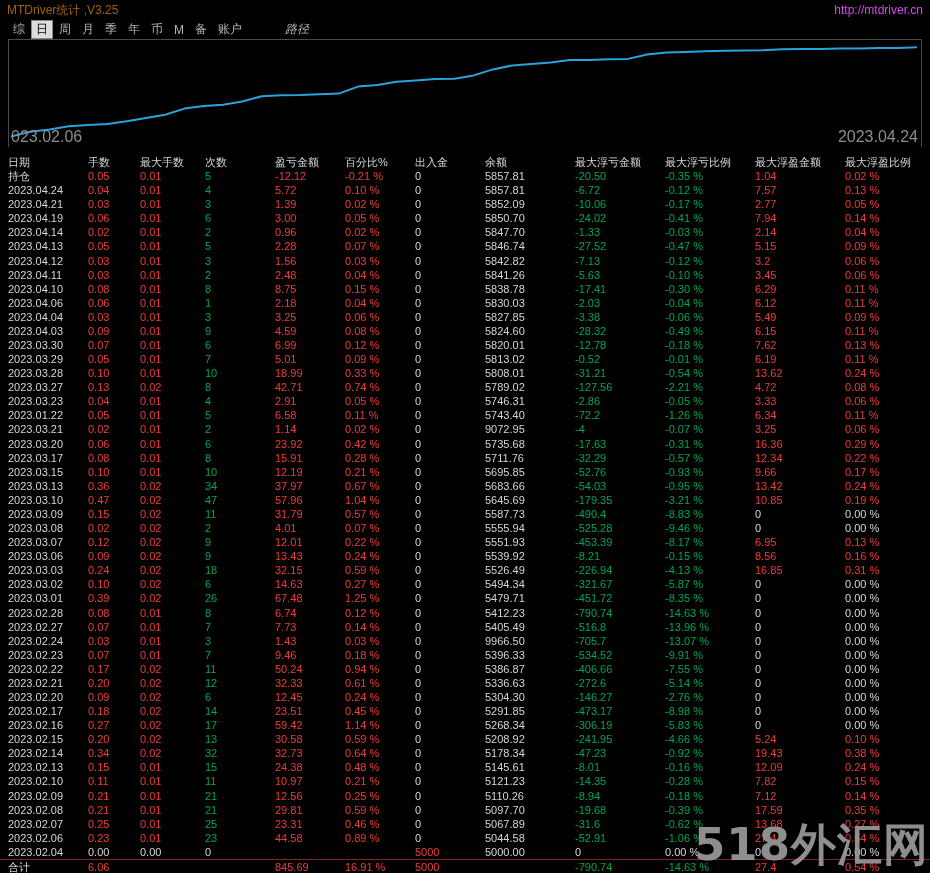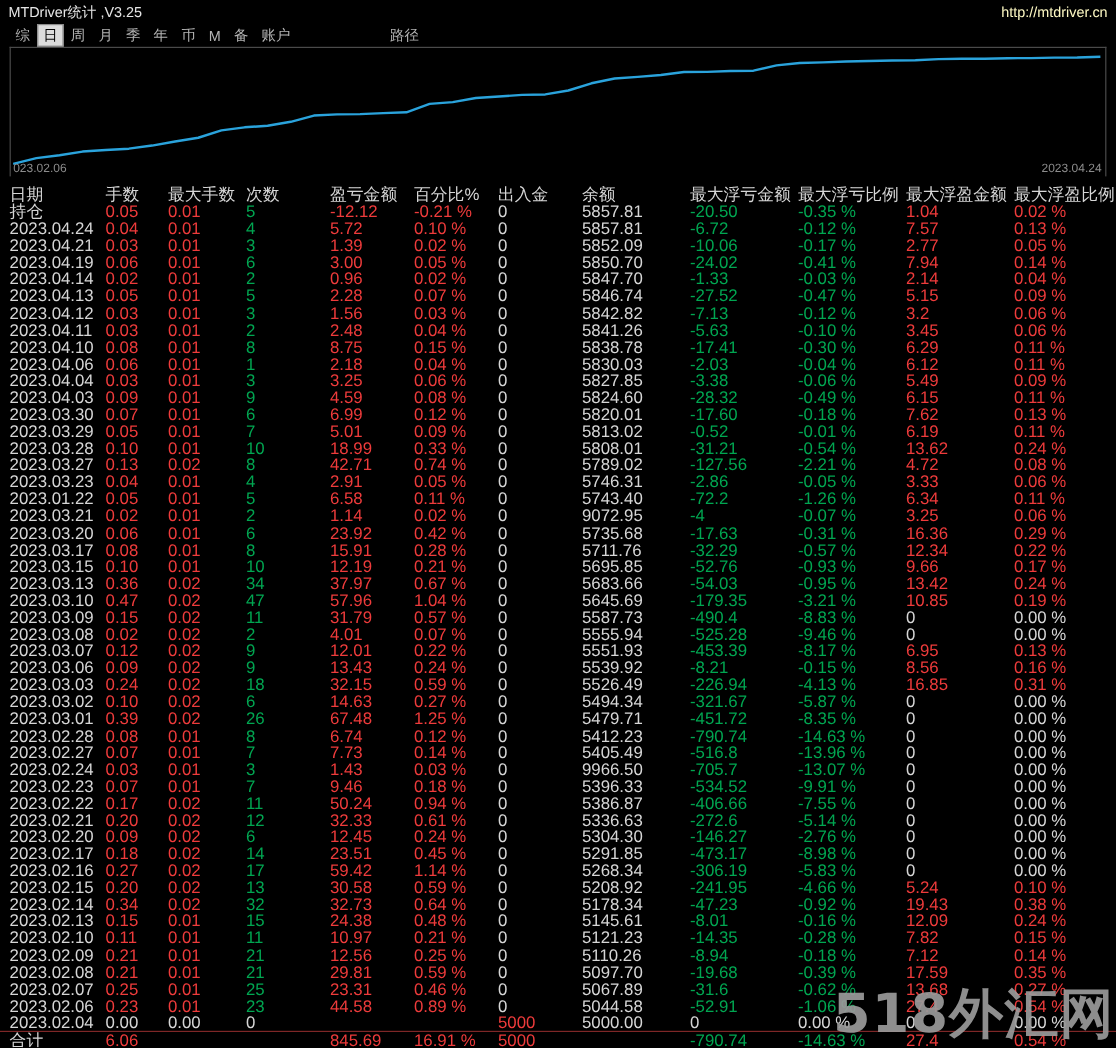--- a/index.html
+++ b/index.html
@@ -3,37 +3,37 @@
 <meta charset="utf-8">
 <title>MTDriver统计</title>
 <style>
   *{margin:0;padding:0;box-sizing:border-box;}
   html,body{background:#000;}
   #app{position:relative;width:930px;height:873px;background:#000;overflow:hidden;
        font-family:"Liberation Sans","DejaVu Sans",sans-serif;}
   
   .titlebar{position:absolute;top:0;left:0;right:0;height:20px;display:flex;
             justify-content:space-between;align-items:center;padding:0 7px;}
-  .titlebar .title{color:#e5e5e5;font-size:12px;}
-  .titlebar .url{color:#fef9c3;font-size:12px;text-decoration:none;}
+  .titlebar .title{color:#a16207;font-size:12px;}
+  .titlebar .url{color:#d946ef;font-size:12px;text-decoration:none;}
   
   .menubar{position:absolute;top:20px;left:0;right:0;height:19px;display:flex;
            align-items:center;padding-left:8px;}
   .mi{color:#b4b4b4;font-size:12px;padding:1px 5px;margin-right:1px;cursor:default;}
   .mi.active{background:#dcdcdc;color:#000;border:1px solid #8a8a8a;padding:0 4px;}
-  .mi.path{margin-left:72px;}
+  .mi.path{margin-left:32px;font-style:italic;}
   
   .chart{position:absolute;top:39px;left:8px;width:914px;height:108px;
          border:1px solid #4a4a4a;border-bottom:none;}
   .chart svg{position:absolute;left:0;top:0;}
-  .axis-label{position:absolute;bottom:1px;font-size:10px;color:#8c8c8c;}
+  .axis-label{position:absolute;bottom:1px;font-size:16px;color:#8c8c8c;}
   .axis-label.left{left:2px;}
   .axis-label.right{right:3px;}
   
-  .table{position:absolute;top:155px;left:0;right:0;bottom:0;font-size:14px;}
+  .table{position:absolute;top:155px;left:0;right:0;bottom:0;font-size:11px;}
   .trow{display:grid;
         grid-template-columns:80px 52px 65px 70px 70px 70px 70px 90px 90px 90px 90px auto;
         padding-left:8px;height:14.08px;line-height:14.08px;white-space:nowrap;overflow:hidden;}
   .thead span{color:#d6d6d6;}
   .c-white{color:#d6d6d6;}
   .c-red{color:#ee3b3b;}
   .c-green{color:#00a651;}
   .total-row{border-top:1px solid #7e2727;}
   
   .watermark{position:absolute;right:1px;bottom:-2px;font-size:45px;font-weight:bold;
@@ -257,21 +257,21 @@
       </div>
       <div class="trow">
         <span class="c-white">2023.03.30</span>
         <span class="c-red">0.07</span>
         <span class="c-red">0.01</span>
         <span class="c-green">6</span>
         <span class="c-red">6.99</span>
         <span class="c-red">0.12 %</span>
         <span class="c-white">0</span>
         <span class="c-white">5820.01</span>
-        <span class="c-green">-17.60</span>
+        <span class="c-green">-12.78</span>
         <span class="c-green">-0.18 %</span>
         <span class="c-red">7.62</span>
         <span class="c-red">0.13 %</span>
       </div>
       <div class="trow">
         <span class="c-white">2023.03.29</span>
         <span class="c-red">0.05</span>
         <span class="c-red">0.01</span>
         <span class="c-green">7</span>
         <span class="c-red">5.01</span>

